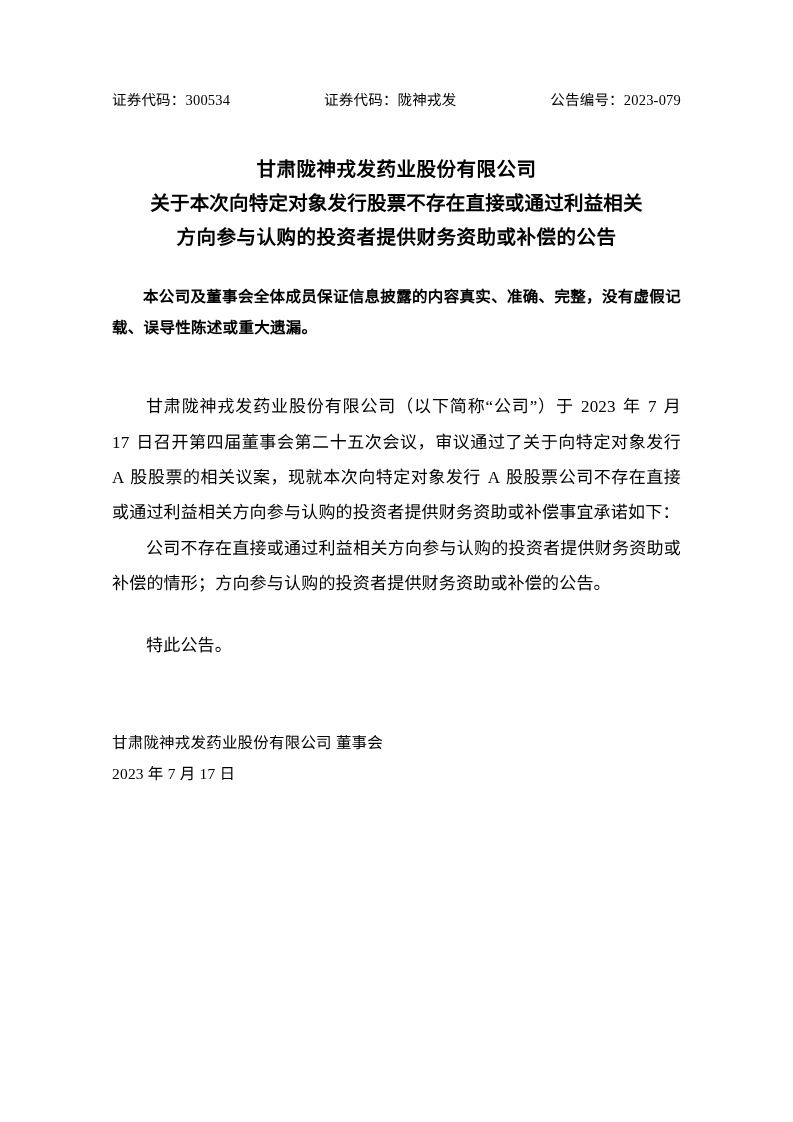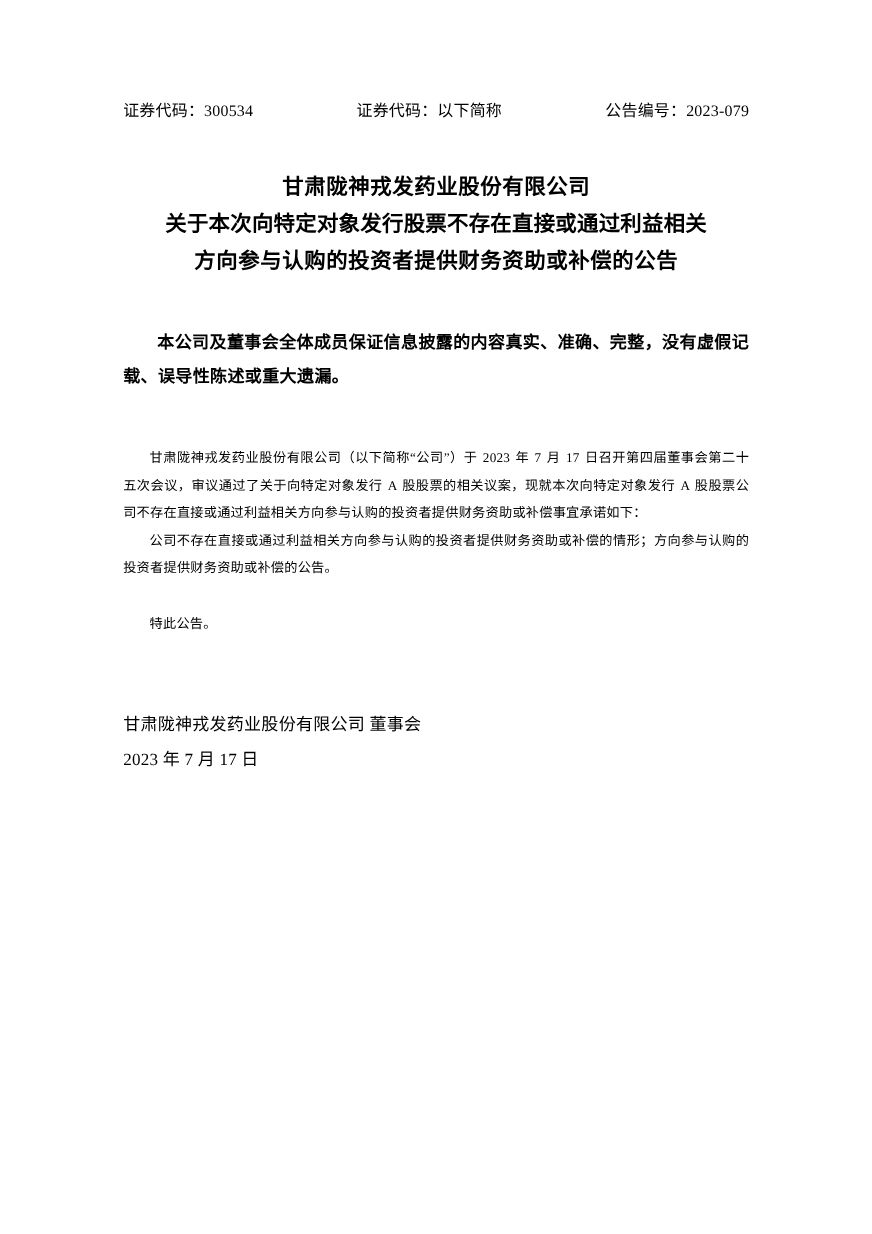--- a/index.html
+++ b/index.html
@@ -39,21 +39,21 @@
     font-family: "Liberation Serif", "DejaVu Serif", serif;
   }
 
   
   .title-block {
     text-align: center;
     font-weight: bold;
     font-size: 19.5px;
     line-height: 1.75;
     letter-spacing: 0.5px;
-    margin-bottom: 40px;
+    margin-bottom: 26px;
   }
   .title-line {
     white-space: nowrap;
   }
   .title-line.l2 {
     letter-spacing: 0.2px;
   }
 
   
   .statement {
@@ -62,21 +62,21 @@
     line-height: 2.0;
     text-align: justify;
     text-justify: inter-ideograph;
     text-indent: 2em;
     margin-bottom: 32px;
     letter-spacing: 0.3px;
   }
 
   
   .body-par {
-    font-size: 12px;
+    font-size: 17px;
     line-height: 2.08;
     text-align: justify;
     text-justify: inter-ideograph;
     text-indent: 2em;
     letter-spacing: 0.2px;
     margin: 0;
   }
   .body-par.spaced {
     word-spacing: 0.12em;
   }
@@ -94,21 +94,21 @@
   }
   .sign-line { white-space: nowrap; }
 </style>
 </head>
 <body>
 
 <div class="page">
 
   <div class="header-row">
     <div class="header-cell"><span>证券代码：</span><span class="num">300534</span></div>
-    <div class="header-cell"><span>证券代码：</span><span>以下简称</span></div>
+    <div class="header-cell"><span>证券代码：</span><span>陇神戎发</span></div>
     <div class="header-cell"><span>公告编号：</span><span class="num">2023-079</span></div>
   </div>
 
   <div class="title-block">
     <div class="title-line l1">甘肃陇神戎发药业股份有限公司</div>
     <div class="title-line l2">关于本次向特定对象发行股票不存在直接或通过利益相关</div>
     <div class="title-line l3">方向参与认购的投资者提供财务资助或补偿的公告</div>
   </div>
 
   <div class="statement">本公司及董事会全体成员保证信息披露的内容真实、准确、完整，没有虚假记载、误导性陈述或重大遗漏。</div>

